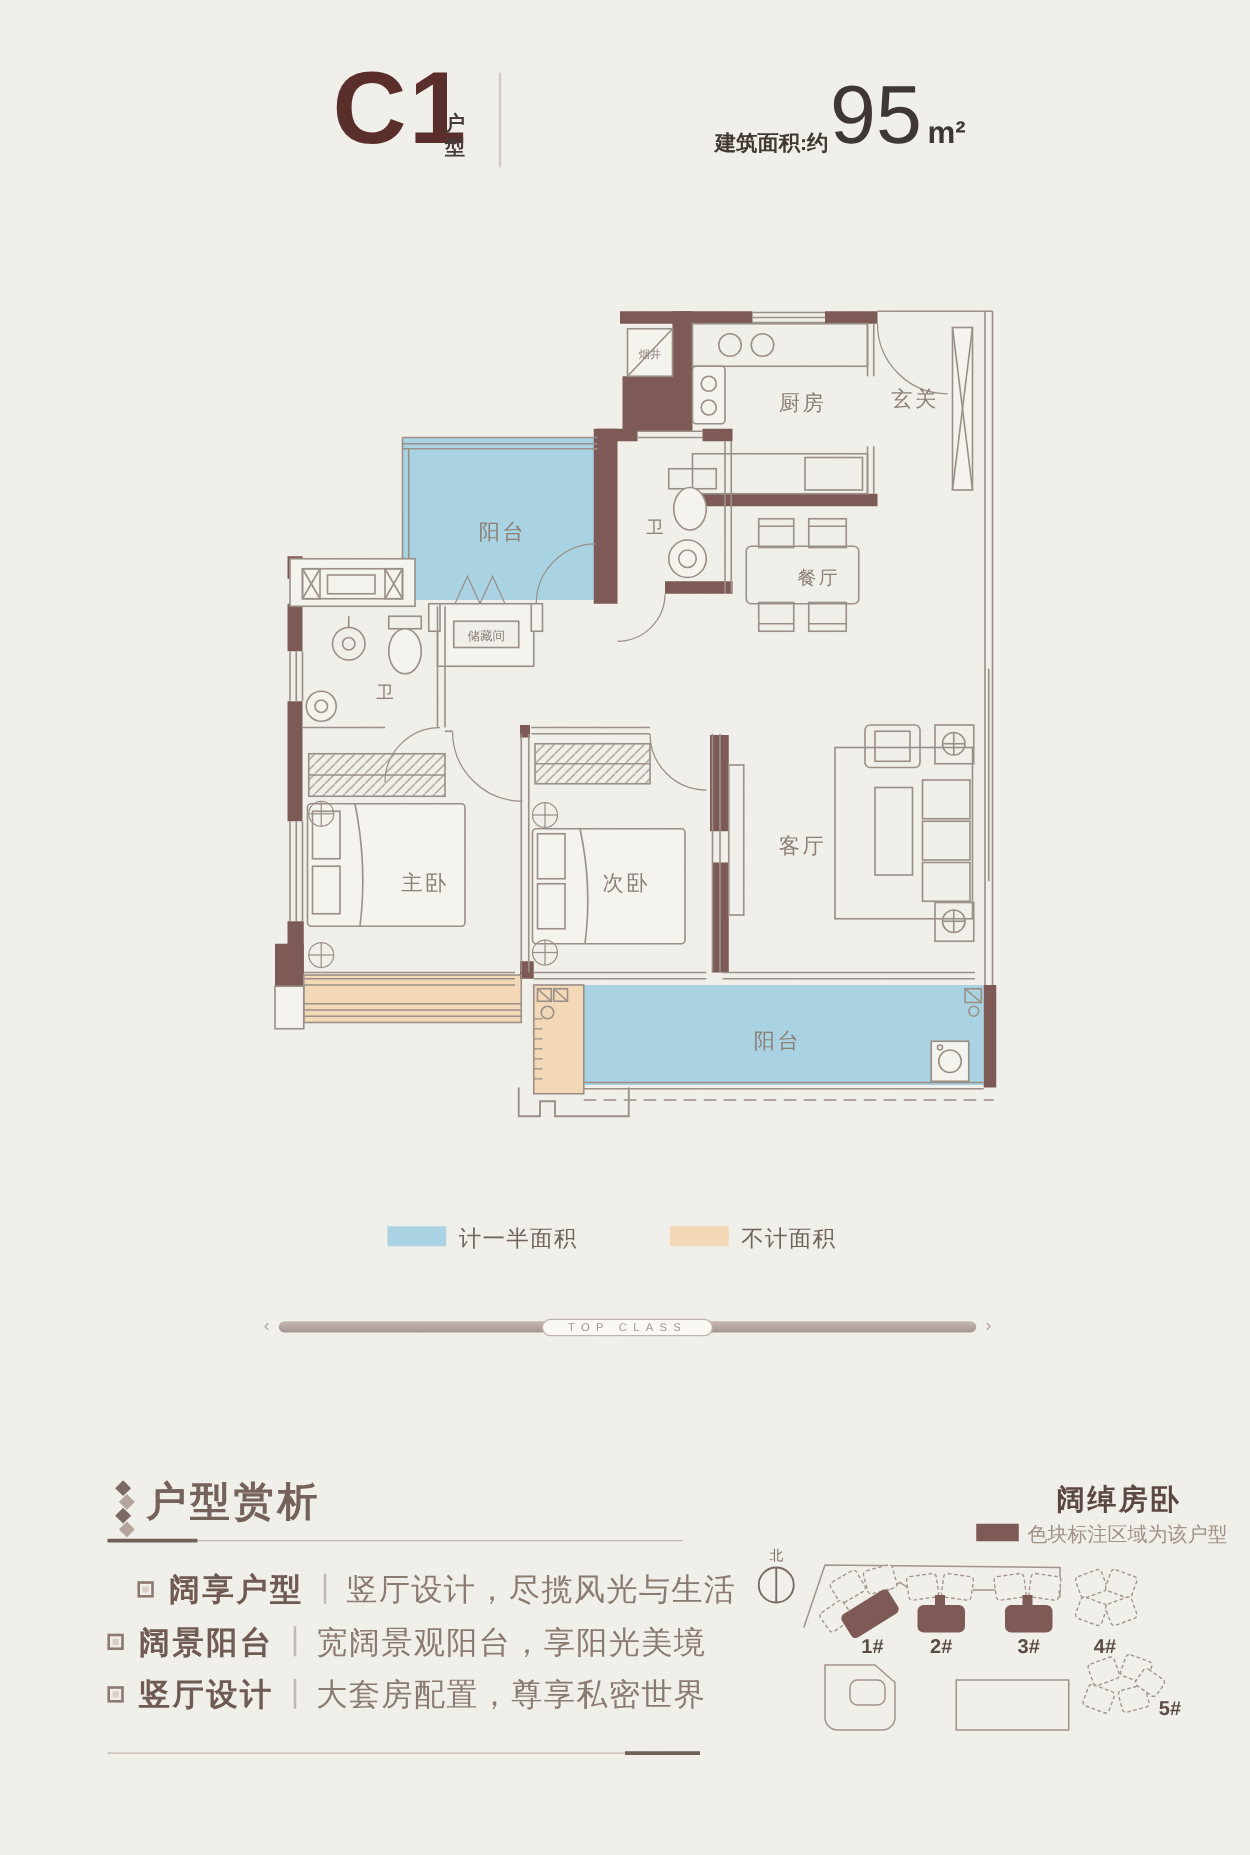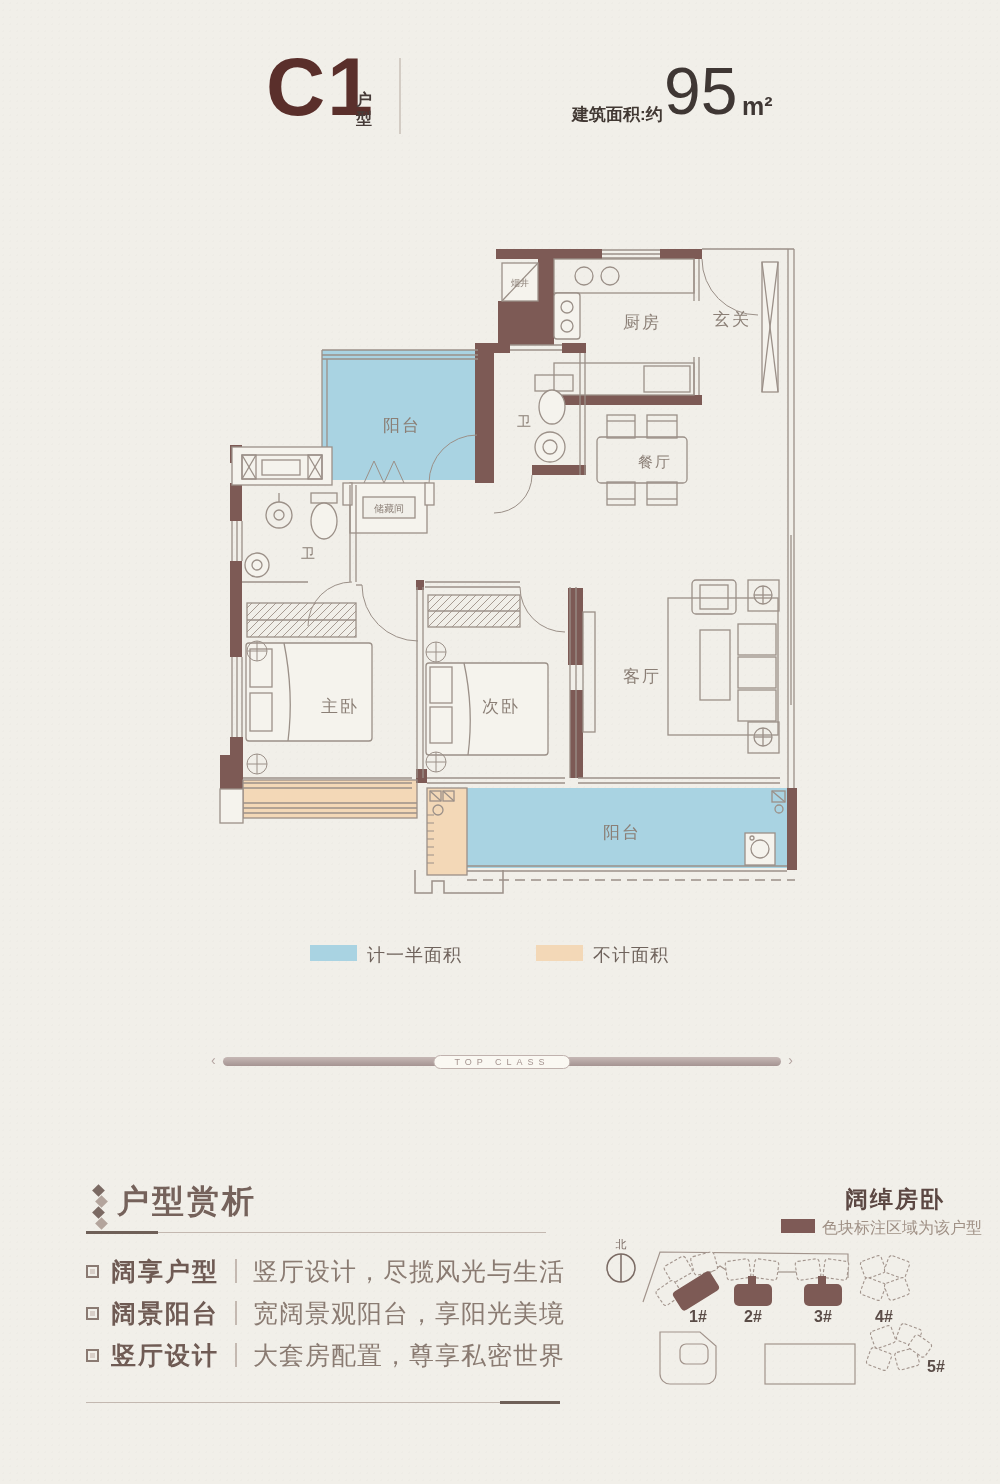--- a/index.html
+++ b/index.html
@@ -11,40 +11,40 @@
   .hdr-c1{position:absolute;left:266px;top:46px;font-size:82px;font-weight:700;color:#5a2f2b;letter-spacing:2px;line-height:1;}
   .hdr-type{position:absolute;left:356px;top:90px;width:18px;font-size:16px;color:#473c39;line-height:19px;font-weight:700;}
   .hdr-rule{position:absolute;left:399px;top:58px;width:2px;height:76px;background:#d3ccc4;}
   .hdr-spec{position:absolute;left:420px;top:92px;font-size:30px;font-weight:700;color:#3f3734;letter-spacing:1px;}
   .hdr-arealabel{position:absolute;left:572px;top:103px;font-size:17px;font-weight:700;color:#413833;text-align:center;}
   .hdr-areaval{position:absolute;left:664px;top:58px;font-size:66px;color:#3f3734;font-weight:500;line-height:1;}
   .hdr-areaunit{position:absolute;left:742px;top:92px;font-size:25px;font-weight:700;color:#3f3734;}
   
   .plan{position:absolute;left:180px;top:235px;width:640px;height:740px;}
   
-  .legend{position:absolute;left:0;top:942px;width:892px;height:24px;}
+  .legend{position:absolute;left:0;top:978px;width:892px;height:24px;}
   .sw{position:absolute;width:47px;height:16px;top:3px;}
   .sw.blue{left:310px;background:#a9d3e2;}
   .sw.tan{left:536px;background:#f3d8b7;}
   .lg-t{position:absolute;top:1px;font-size:18px;color:#6f635c;letter-spacing:1px;}
   .lg-t.one{left:367px;} .lg-t.two{left:593px;}
   
   .divbar{position:absolute;left:213px;top:1055px;width:578px;height:12px;}
   .divbar .bar{position:absolute;left:10px;right:10px;top:2px;height:9px;border-radius:5px;background:linear-gradient(#c6b8b5,#a59492);}
   .divbar .pill{position:absolute;left:50%;top:0;transform:translateX(-50%);background:#faf8f2;border:1px solid #c0b2ae;border-radius:7px;padding:0 20px;height:12px;line-height:12px;font-size:9px;letter-spacing:5px;color:#a4938f;}
   .divbar .chev{position:absolute;top:-3px;font-size:14px;color:#b3a3a0;}
   .divbar .chev.l{left:-2px;} .divbar .chev.r{right:-2px;}
   
   .an-icon{position:absolute;left:89px;top:1184px;}
   .an-title{position:absolute;left:117px;top:1180px;font-size:32px;font-weight:700;color:#75625b;letter-spacing:3px;}
   .an-rule{position:absolute;left:86px;top:1231px;width:460px;height:3px;}
   .an-rule .dark{position:absolute;left:0;top:0;width:72px;height:3px;background:#6f6058;}
   .an-rule .thin{position:absolute;left:72px;right:0;top:1px;height:1px;background:#c3b8b0;}
   .an-item{position:absolute;left:86px;height:32px;display:flex;align-items:center;}
-  .an-item.i0{top:1255px;} .an-item.i1{top:1297px;} .an-item.i2{top:1339px;}
+  .an-item.i0{top:1255px;margin-left:24px;} .an-item.i1{top:1297px;} .an-item.i2{top:1339px;}
   .bullet{width:9px;height:9px;border:2px solid #8a7a72;background:#d8cfc8;box-shadow:inset 0 0 0 2px #f1efe9;margin-right:12px;flex:0 0 auto;}
   .term{font-size:25px;font-weight:700;color:#6f5b54;letter-spacing:2px;}
   .sep{width:2px;height:24px;background:#c4b9b1;margin:0 16px;}
   .desc{font-size:25px;color:#8a7b72;letter-spacing:1px;}
   .an-bottomrule{position:absolute;left:86px;top:1401px;width:474px;height:3px;}
   .an-bottomrule .thin{position:absolute;left:0;right:60px;top:1px;height:1px;background:#c3b8b0;}
   .an-bottomrule .dark{position:absolute;right:0;top:0;width:60px;height:3px;background:#6f6058;}
   
   .ds-title{position:absolute;left:845px;top:1184px;font-size:23px;font-weight:700;color:#5c4843;letter-spacing:2px;}
   .ds-sw{position:absolute;left:781px;top:1219px;width:34px;height:14px;background:#7e5a56;}

